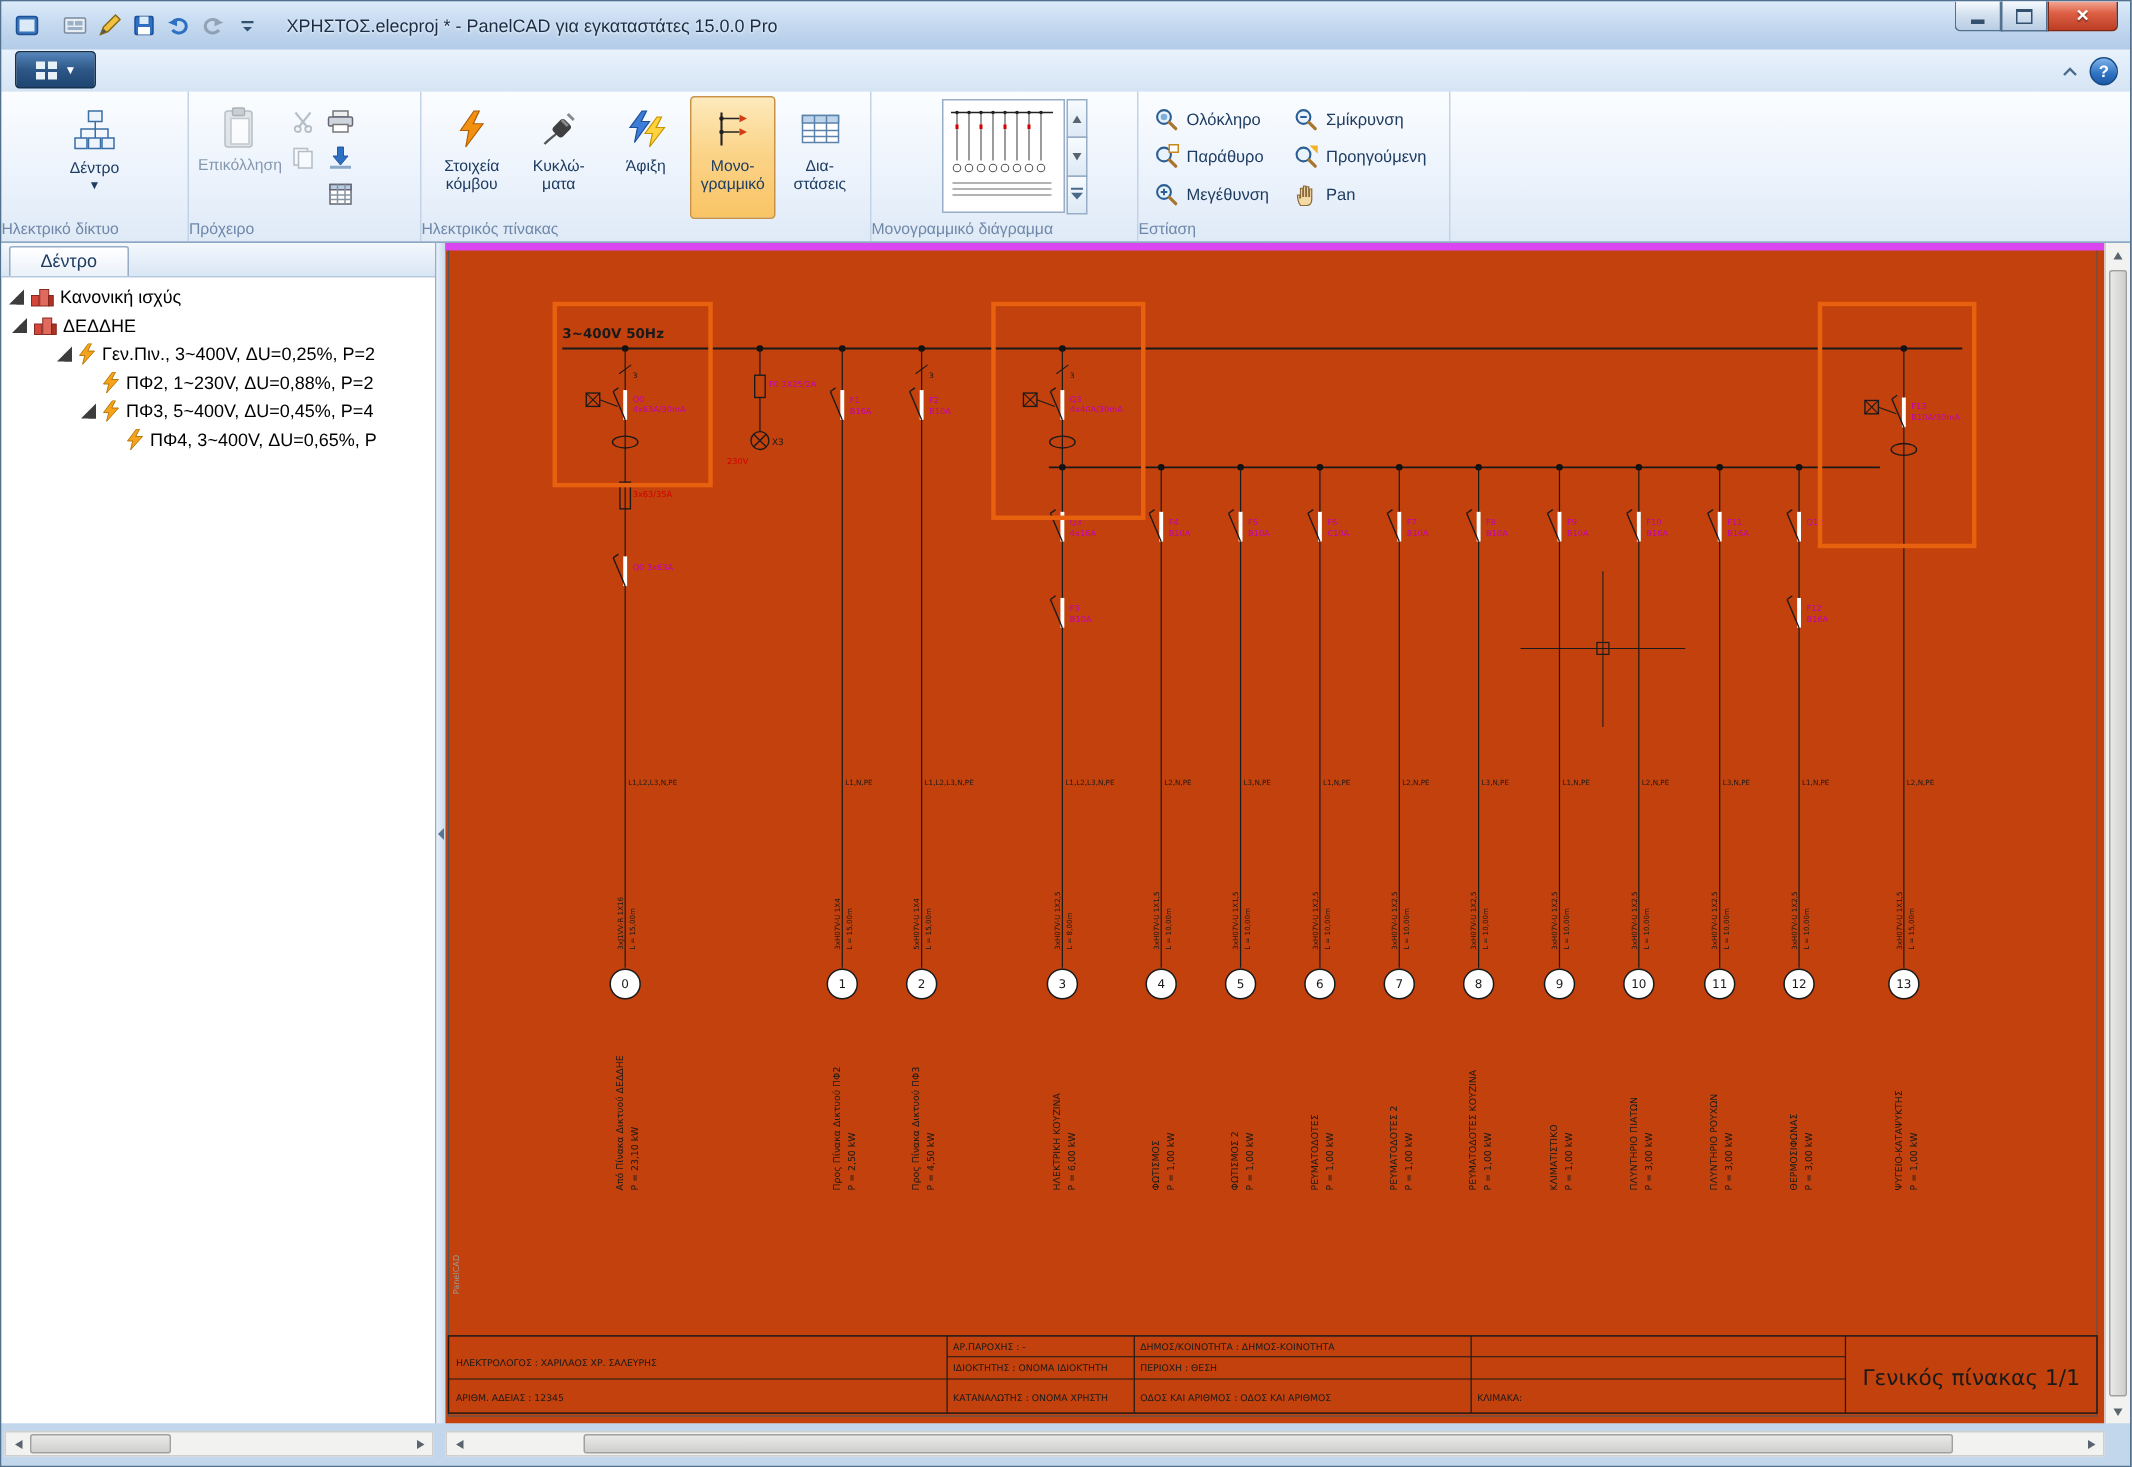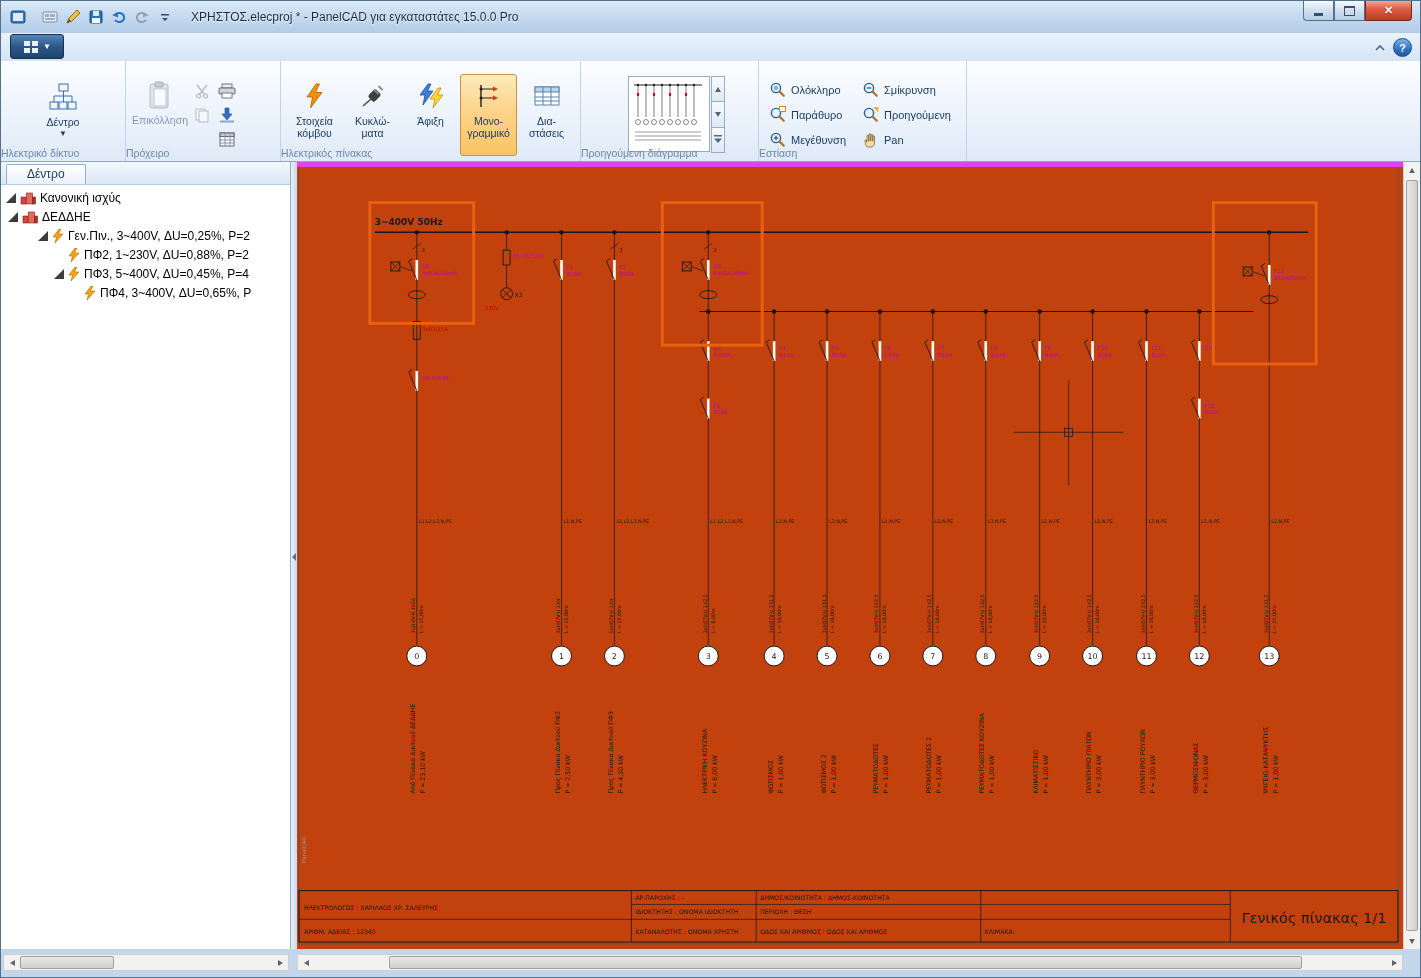--- a/index.html
+++ b/index.html
@@ -30,21 +30,21 @@
   .tab{padding:5px 15px 6px;font-size:12px;color:#1e3c61;margin-right:5px;border:1px solid transparent;
     border-bottom:none;border-radius:3px 3px 0 0;white-space:nowrap;}
   .tab.active{background:linear-gradient(#feffff,#eff5fc 55%,#e6effa);border-color:#97b0cd;}
   .tabrow-right{margin-left:auto;display:flex;align-items:center;gap:5px;padding:0 8px 4px 0;}
   .mini-btn{width:17px;height:17px;display:flex;align-items:center;justify-content:center;border-radius:2px;}
   .help-btn{width:17px;height:17px;border-radius:50%;background:linear-gradient(#7fb2e8,#2e72c2 60%,#1d5aa4);
     border:1px solid #174a86;color:#fff;font-size:11px;font-weight:bold;display:flex;align-items:center;justify-content:center;}
   
   .ribbon{position:absolute;top:60px;left:0;right:0;height:100px;
     background:linear-gradient(#fbfdff,#ecf3fc 55%,#dfeaf7);border-bottom:1px solid #a9bfd9;display:flex;}
-  .group{position:relative;height:100%;box-sizing:border-box;padding:12px 5px 16px 5px;
+  .group{position:relative;height:100%;box-sizing:border-box;padding:2px 5px 16px 5px;
     border-right:1px solid #c2d3e7;display:flex;align-items:flex-start;}
   .group-label{position:absolute;bottom:2px;left:0;right:0;font-size:10.5px;color:#6f87a8;white-space:nowrap;}
   .bigbtn{width:64px;height:82px;box-sizing:border-box;display:flex;flex-direction:column;align-items:center;
     padding-top:4px;border:1px solid transparent;border-radius:3px;color:#1e3c61;font-size:10.5px;line-height:1.15;text-align:center;}
   .bigbtn.active{background:linear-gradient(#fdeabc,#fbd48a 45%,#f9c464);border-color:#c79244;}
   .bigbtn.disabled{opacity:.5;}
   .bicon{height:34px;display:flex;align-items:center;justify-content:center;margin-bottom:2px;}
   .blabel{display:block;height:12px;}
   .bcaret{font-size:8px;color:#1e3c61;margin-top:1px;}
   .smallcol{display:flex;flex-direction:column;gap:4px;margin:8px 2px 0 2px;}
@@ -376,21 +376,21 @@
               <span class="tri-d"></span>
             </div>
           <div class="gal-btn">
             <svg width="8" height="9">
                 <rect x="0" y="0" width="8" height="1.5" fill="#4a6a8c"></rect>
                 <polygon points="0,3.5 8,3.5 4,8" fill="#4a6a8c"></polygon>
               </svg>
           </div>
         </div>
       </div>
-      <div class="group-label">Προηγούμενη διάγραμμα</div>
+      <div class="group-label">Μονογραμμικό διάγραμμα</div>
     </div>
 
     <div class="group" style="width:208px;">
       <div id="zoom-grid" class="zoom-grid">
           <div class="zoom-btn">
             <span style="display:flex;">
               <svg width="17" height="17" viewBox="0 0 17 17">
                 <circle cx="7" cy="7" r="4.6" fill="#e8f2fb" stroke="#2d5e93" stroke-width="1.4"></circle>
                 <line x1="10.6" y1="10.6" x2="14.8" y2="14.8" stroke="#a8762e" stroke-width="2.2" stroke-linecap="round"></line>
                 <circle cx="7" cy="7" r="2.2" fill="#7fb0dd"></circle>

